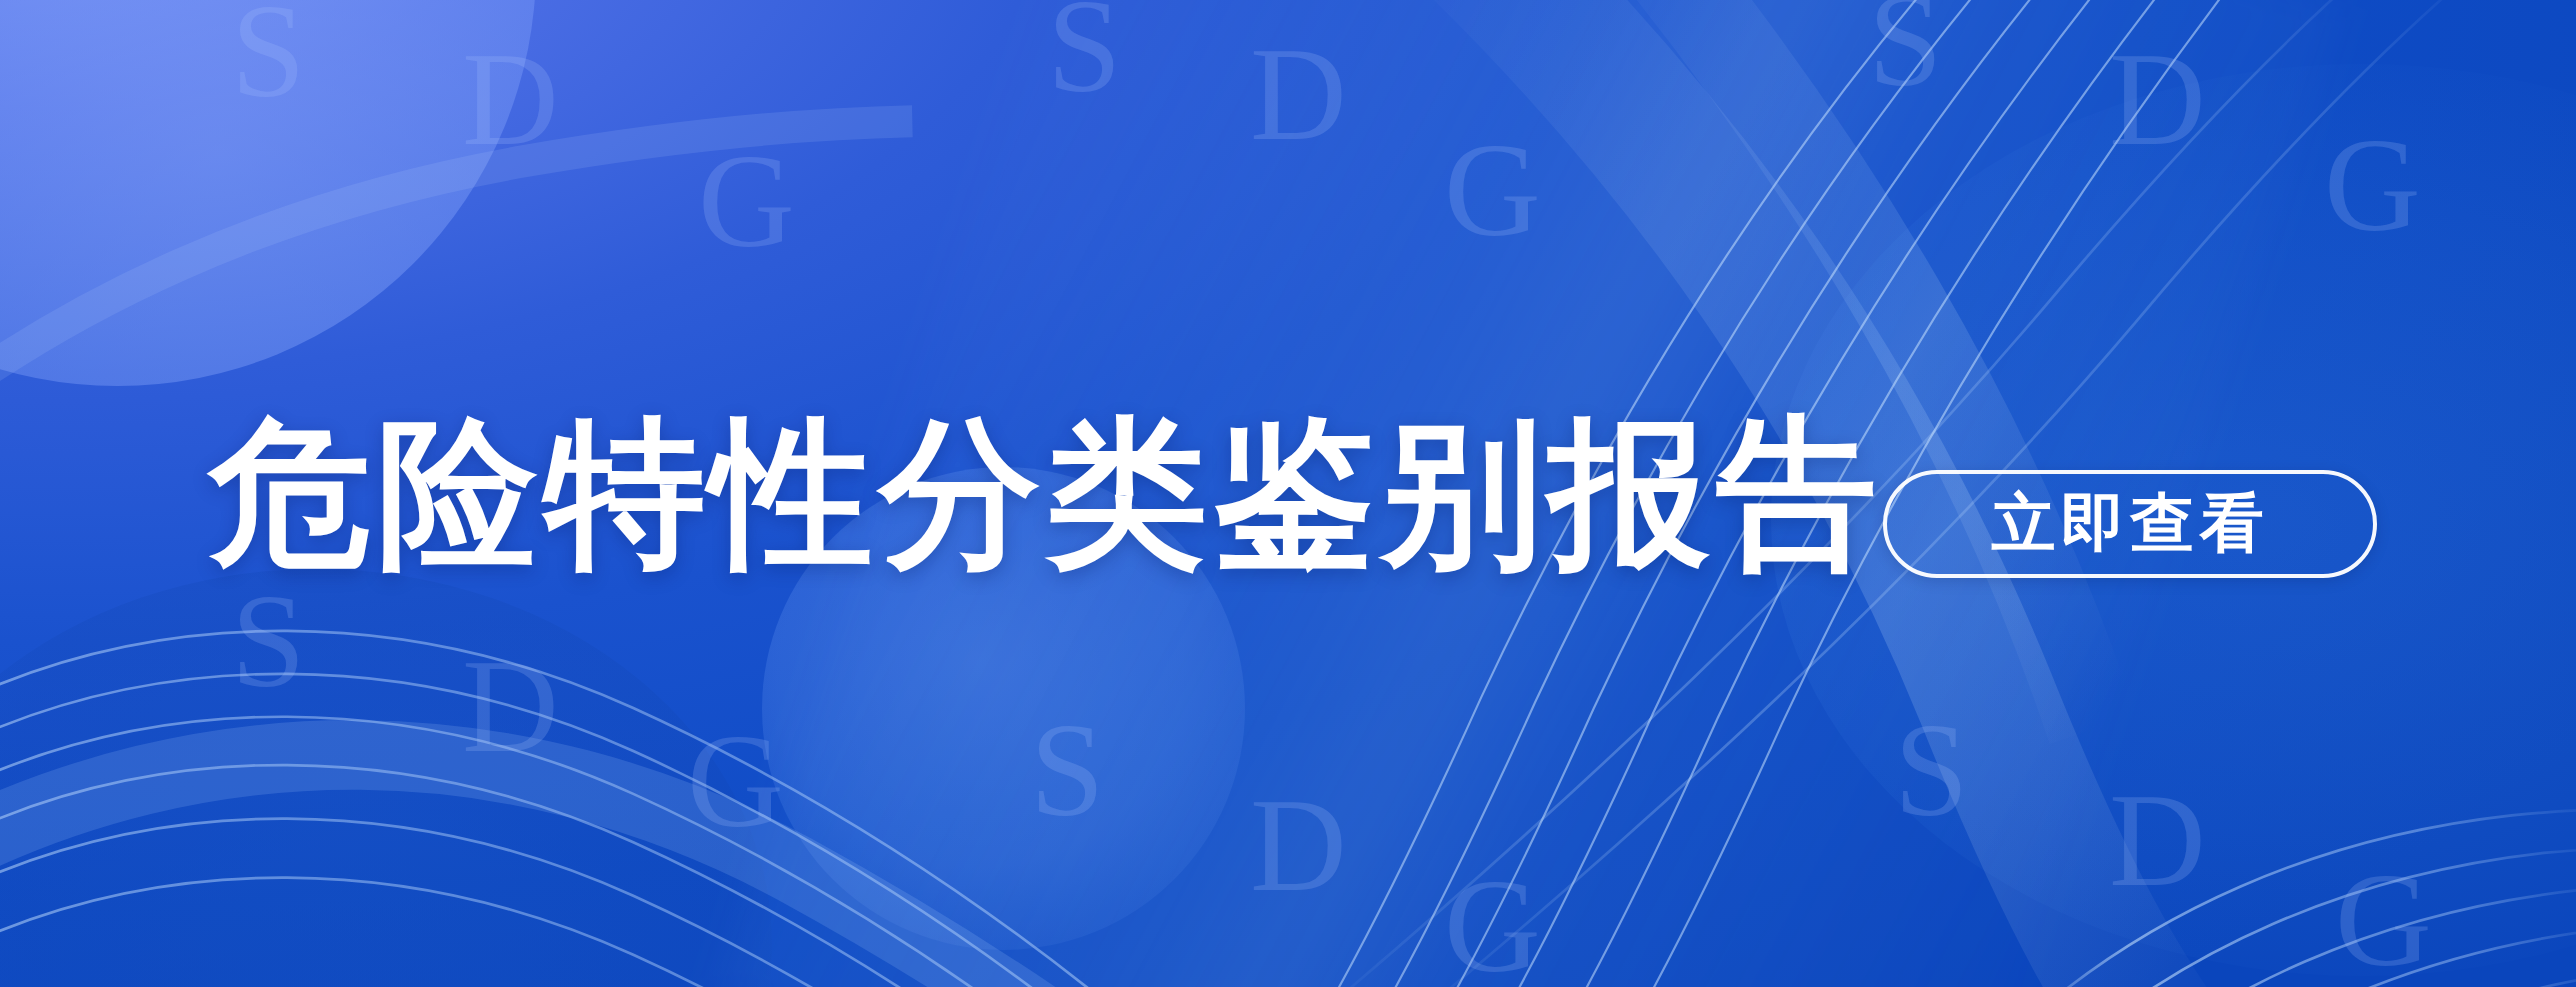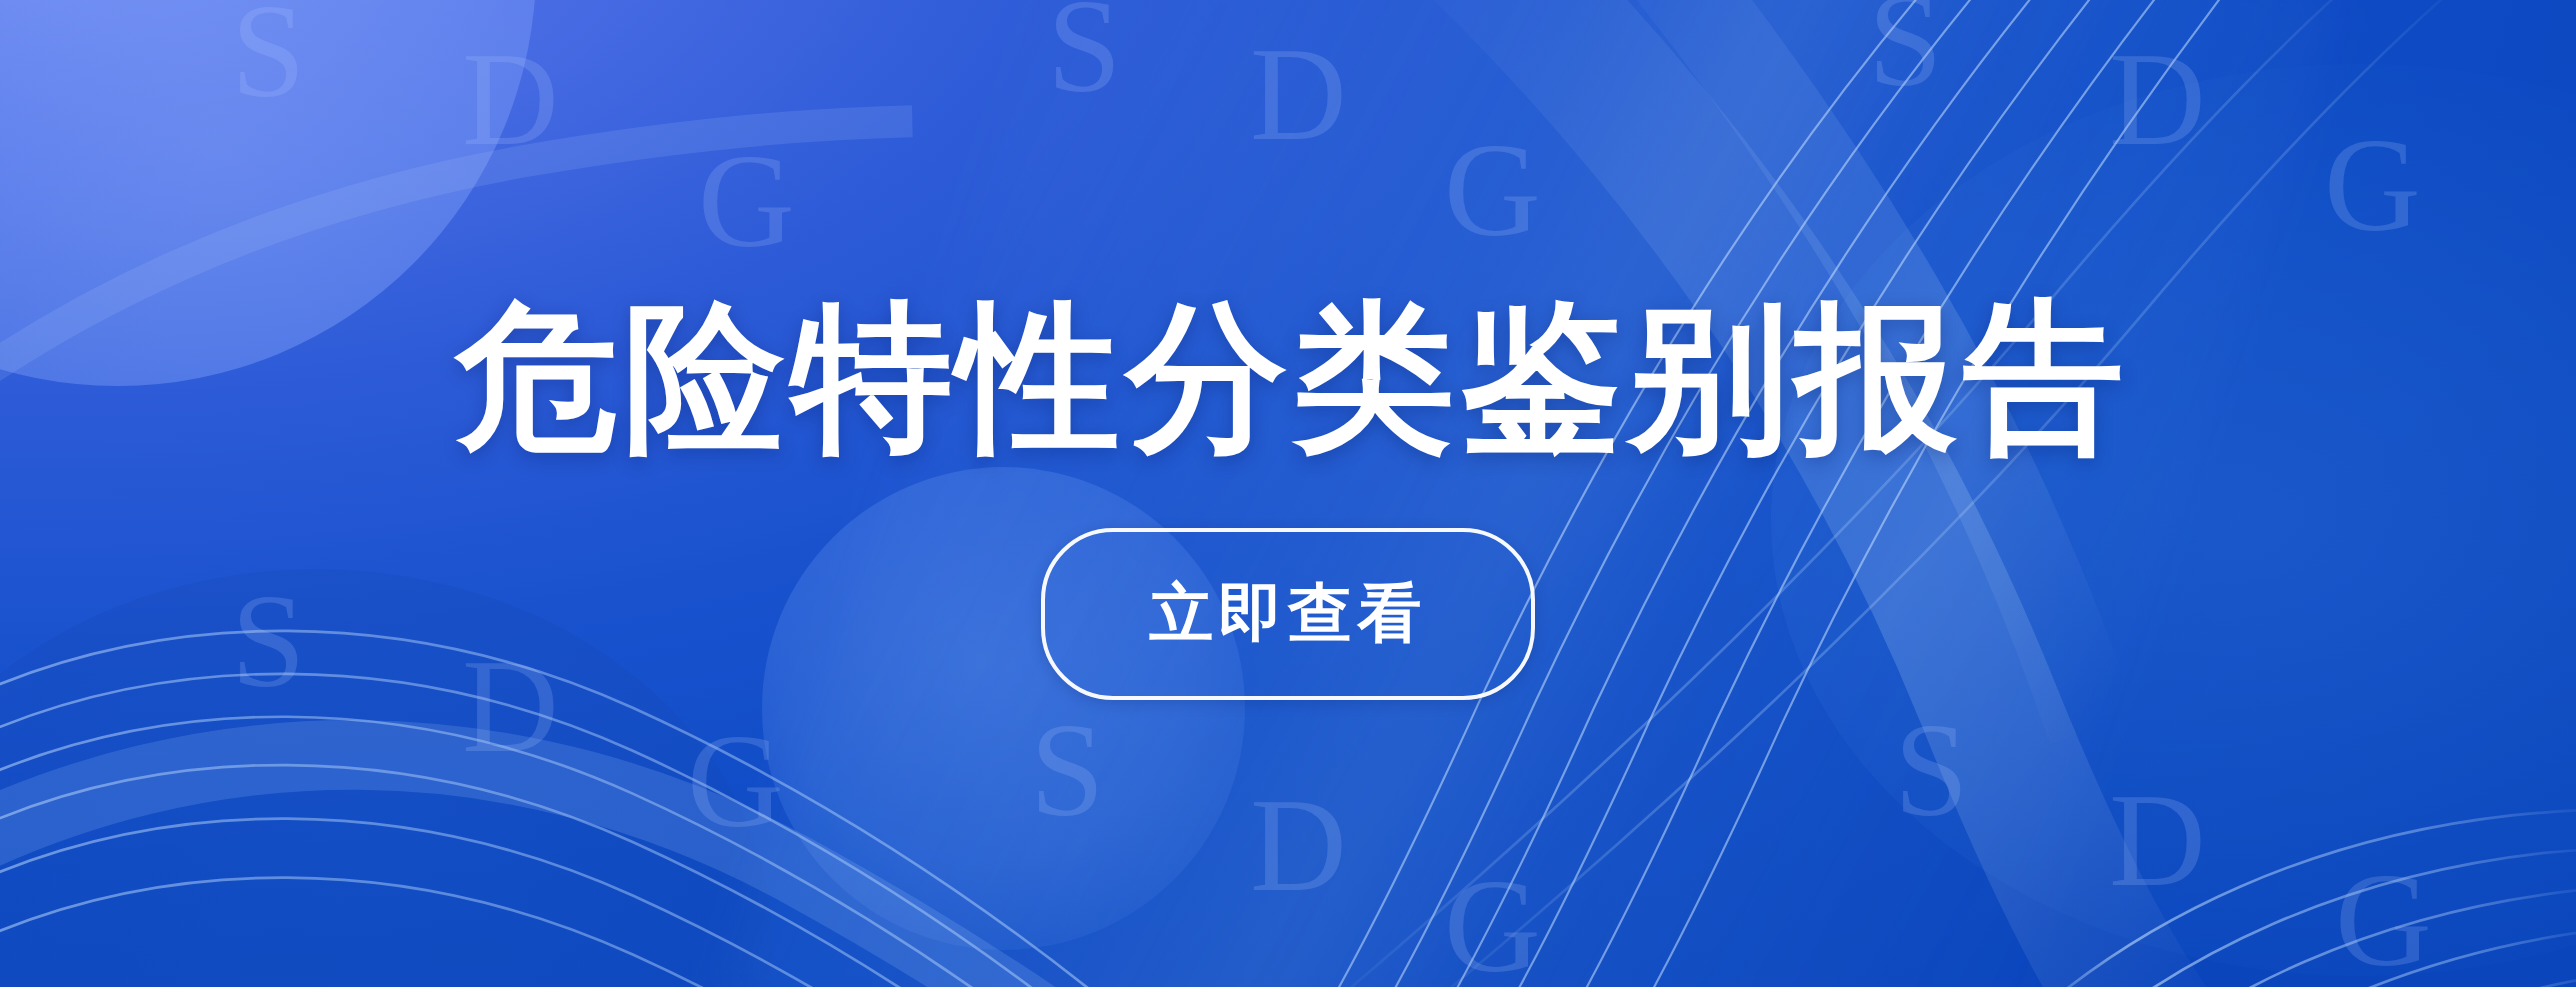--- a/index.html
+++ b/index.html
@@ -94,21 +94,21 @@
     line-height: 1;
     user-select: none;
     white-space: pre;
   }
 
   
   .content {
     position: absolute;
     inset: 0;
     display: flex;
-    flex-direction: column;
+    flex-direction: row;
     align-items: center;
     justify-content: center;
   }
 
   .title {
     font-family: "Liberation Sans", "DejaVu Sans", sans-serif;
     font-weight: 700;
     font-size: 161px;
     letter-spacing: 6.4px;
     color: #ffffff;
@@ -117,21 +117,21 @@
     text-shadow: 0 5.4px 18px rgba(0,22,90,0.28);
     white-space: nowrap;
   }
 
   .cta {
     margin-top: 60px;
     display: inline-flex;
     align-items: center;
     justify-content: center;
     min-width: 494px;
-    height: 172px;
+    height: 108px;
     padding: 0 52px;
     border: 4.8px solid rgba(255,255,255,0.96);
     border-radius: 72px;
     background: transparent;
     color: #ffffff;
     font-family: "Liberation Sans", "DejaVu Sans", sans-serif;
     font-weight: 700;
     font-size: 64px;
     letter-spacing: 5.4px;
     white-space: nowrap;

